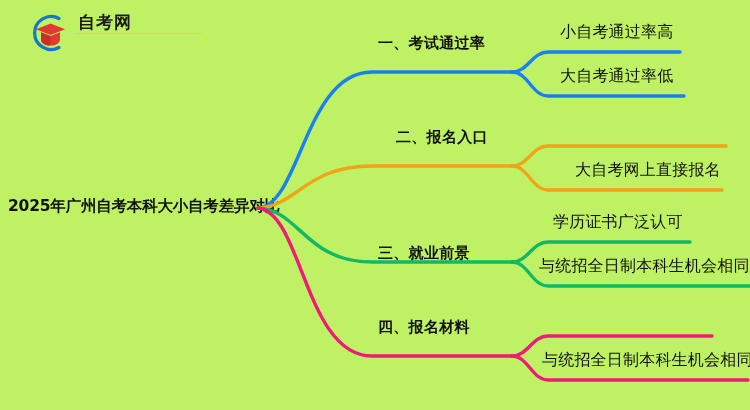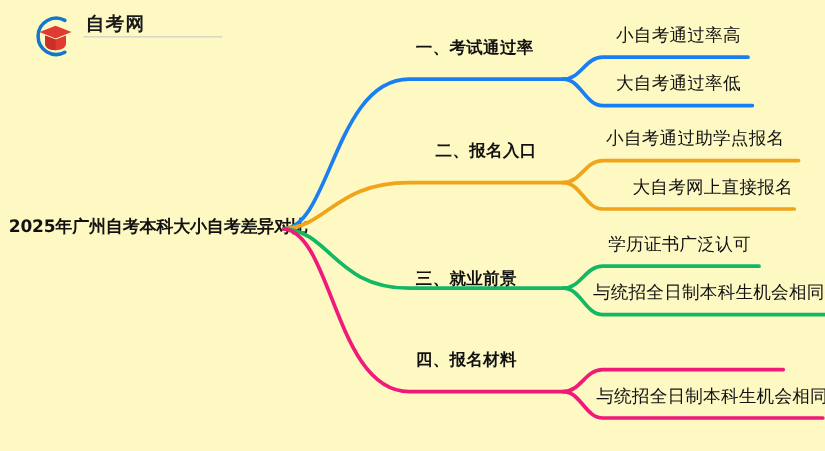--- a/index.html
+++ b/index.html
@@ -8,21 +8,21 @@
     padding: 0;
     background: #ffffff;
   }
   body {
     font-family: "Liberation Sans", "DejaVu Sans", sans-serif;
   }
   #stage {
     position: relative;
     width: 750px;
     height: 410px;
-    background: #fef9c3;
+    background: #bef264;
     overflow: hidden;
   }
 
   
   #logo {
     position: absolute;
     left: 28px;
     top: 10px;
     width: 180px;
     height: 46px;
@@ -158,21 +158,20 @@
       <path d="M512,356 C528,356 532,336 548,336 L712,336" fill="none" stroke="#f01a78" stroke-width="3.4" stroke-linecap="round"></path>
       <path d="M512,356 C528,356 532,380 548,380 L748,380" fill="none" stroke="#f01a78" stroke-width="3.4" stroke-linecap="round"></path>
     </g>
   </svg>
 
   <div class="branch-label" style="left:378px; top:34px;">一、考试通过率</div>
   <div class="leaf-label" style="left:560px; top:22px;">小自考通过率高</div>
   <div class="leaf-label" style="left:560px; top:66px;">大自考通过率低</div>
 
   <div class="branch-label" style="left:396px; top:128px;">二、报名入口</div>
-  <div class="leaf-label" style="left:551px; top:116px;">小自考通过助学点报名</div>
   <div class="leaf-label" style="left:551px; top:160px;margin-left:24px;">大自考网上直接报名</div>
 
   <div class="branch-label" style="left:378px; top:224px;margin-top:20px;">三、就业前景</div>
   <div class="leaf-label" style="left:539px; top:256px;">与统招全日制本科生机会相同</div>
   <div class="leaf-label" style="left:553px; top:212px;">学历证书广泛认可</div>
 
   <div class="branch-label" style="left:378px; top:318px;">四、报名材料</div>
   <div class="leaf-label" style="left:542px; top:350px;">与统招全日制本科生机会相同</div>
 
 </div>

